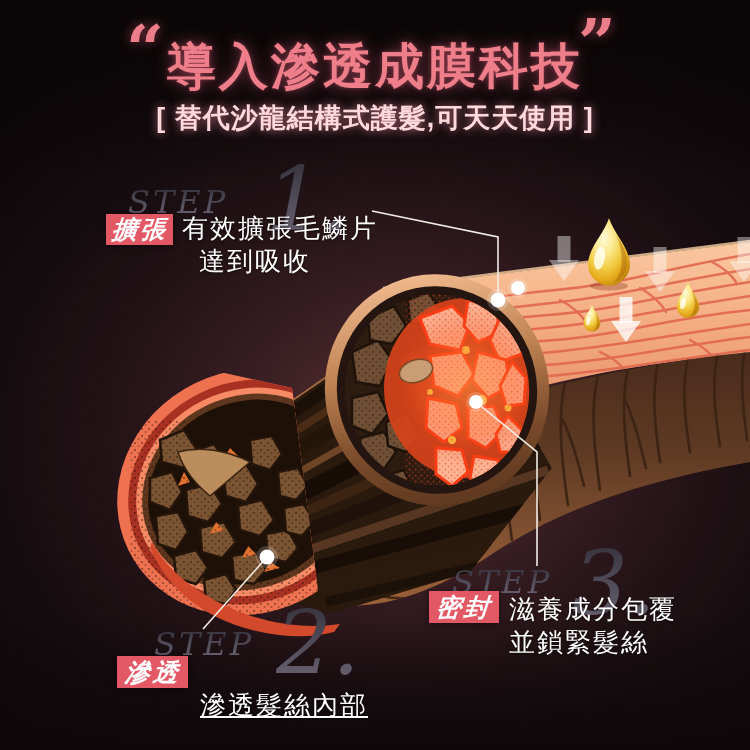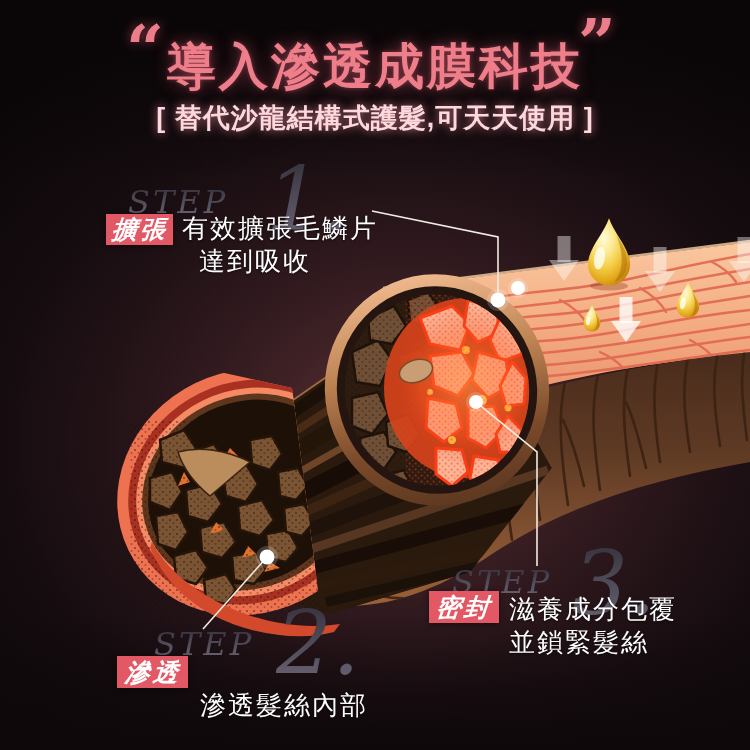--- a/index.html
+++ b/index.html
@@ -48,21 +48,21 @@
          align-items:center;justify-content:center;font-weight:bold;
          font-size:25px;letter-spacing:3px;font-style:italic;
          box-shadow:0 1px 6px rgba(0,0,0,.45);}
   .badge span{transform:skewX(-5deg);}
   .b1{left:106px;top:214px;width:67px;height:31px;}
   .b2{left:117px;top:656px;width:71px;height:32px;}
   .b3{left:429px;top:591px;width:70px;height:32px;}
   .desc{position:absolute;color:#fefefe;font-size:26px;letter-spacing:2px;
         line-height:1;white-space:nowrap;text-shadow:0 1px 2px rgba(0,0,0,.6);}
   .d1a{left:182px;top:215px;} .d1b{left:182px;top:248px;margin-left:17px;}
-  .d2a{left:200px;top:660px;} .d2b{left:200px;top:692px;}
+  .d2a{left:200px;top:660px;} .d2b{left:200px;top:692px;text-decoration:underline;}
   .d3a{left:509px;top:596px;} .d3b{left:509px;top:629px;}
 </style>
 </head>
 <body>
 
 <div class="page">
 
   <svg class="art" viewBox="0 0 750 750" xmlns="http://www.w3.org/2000/svg">
     <defs>
       <radialGradient id="bgGlow" cx="50%" cy="50%" r="50%">

